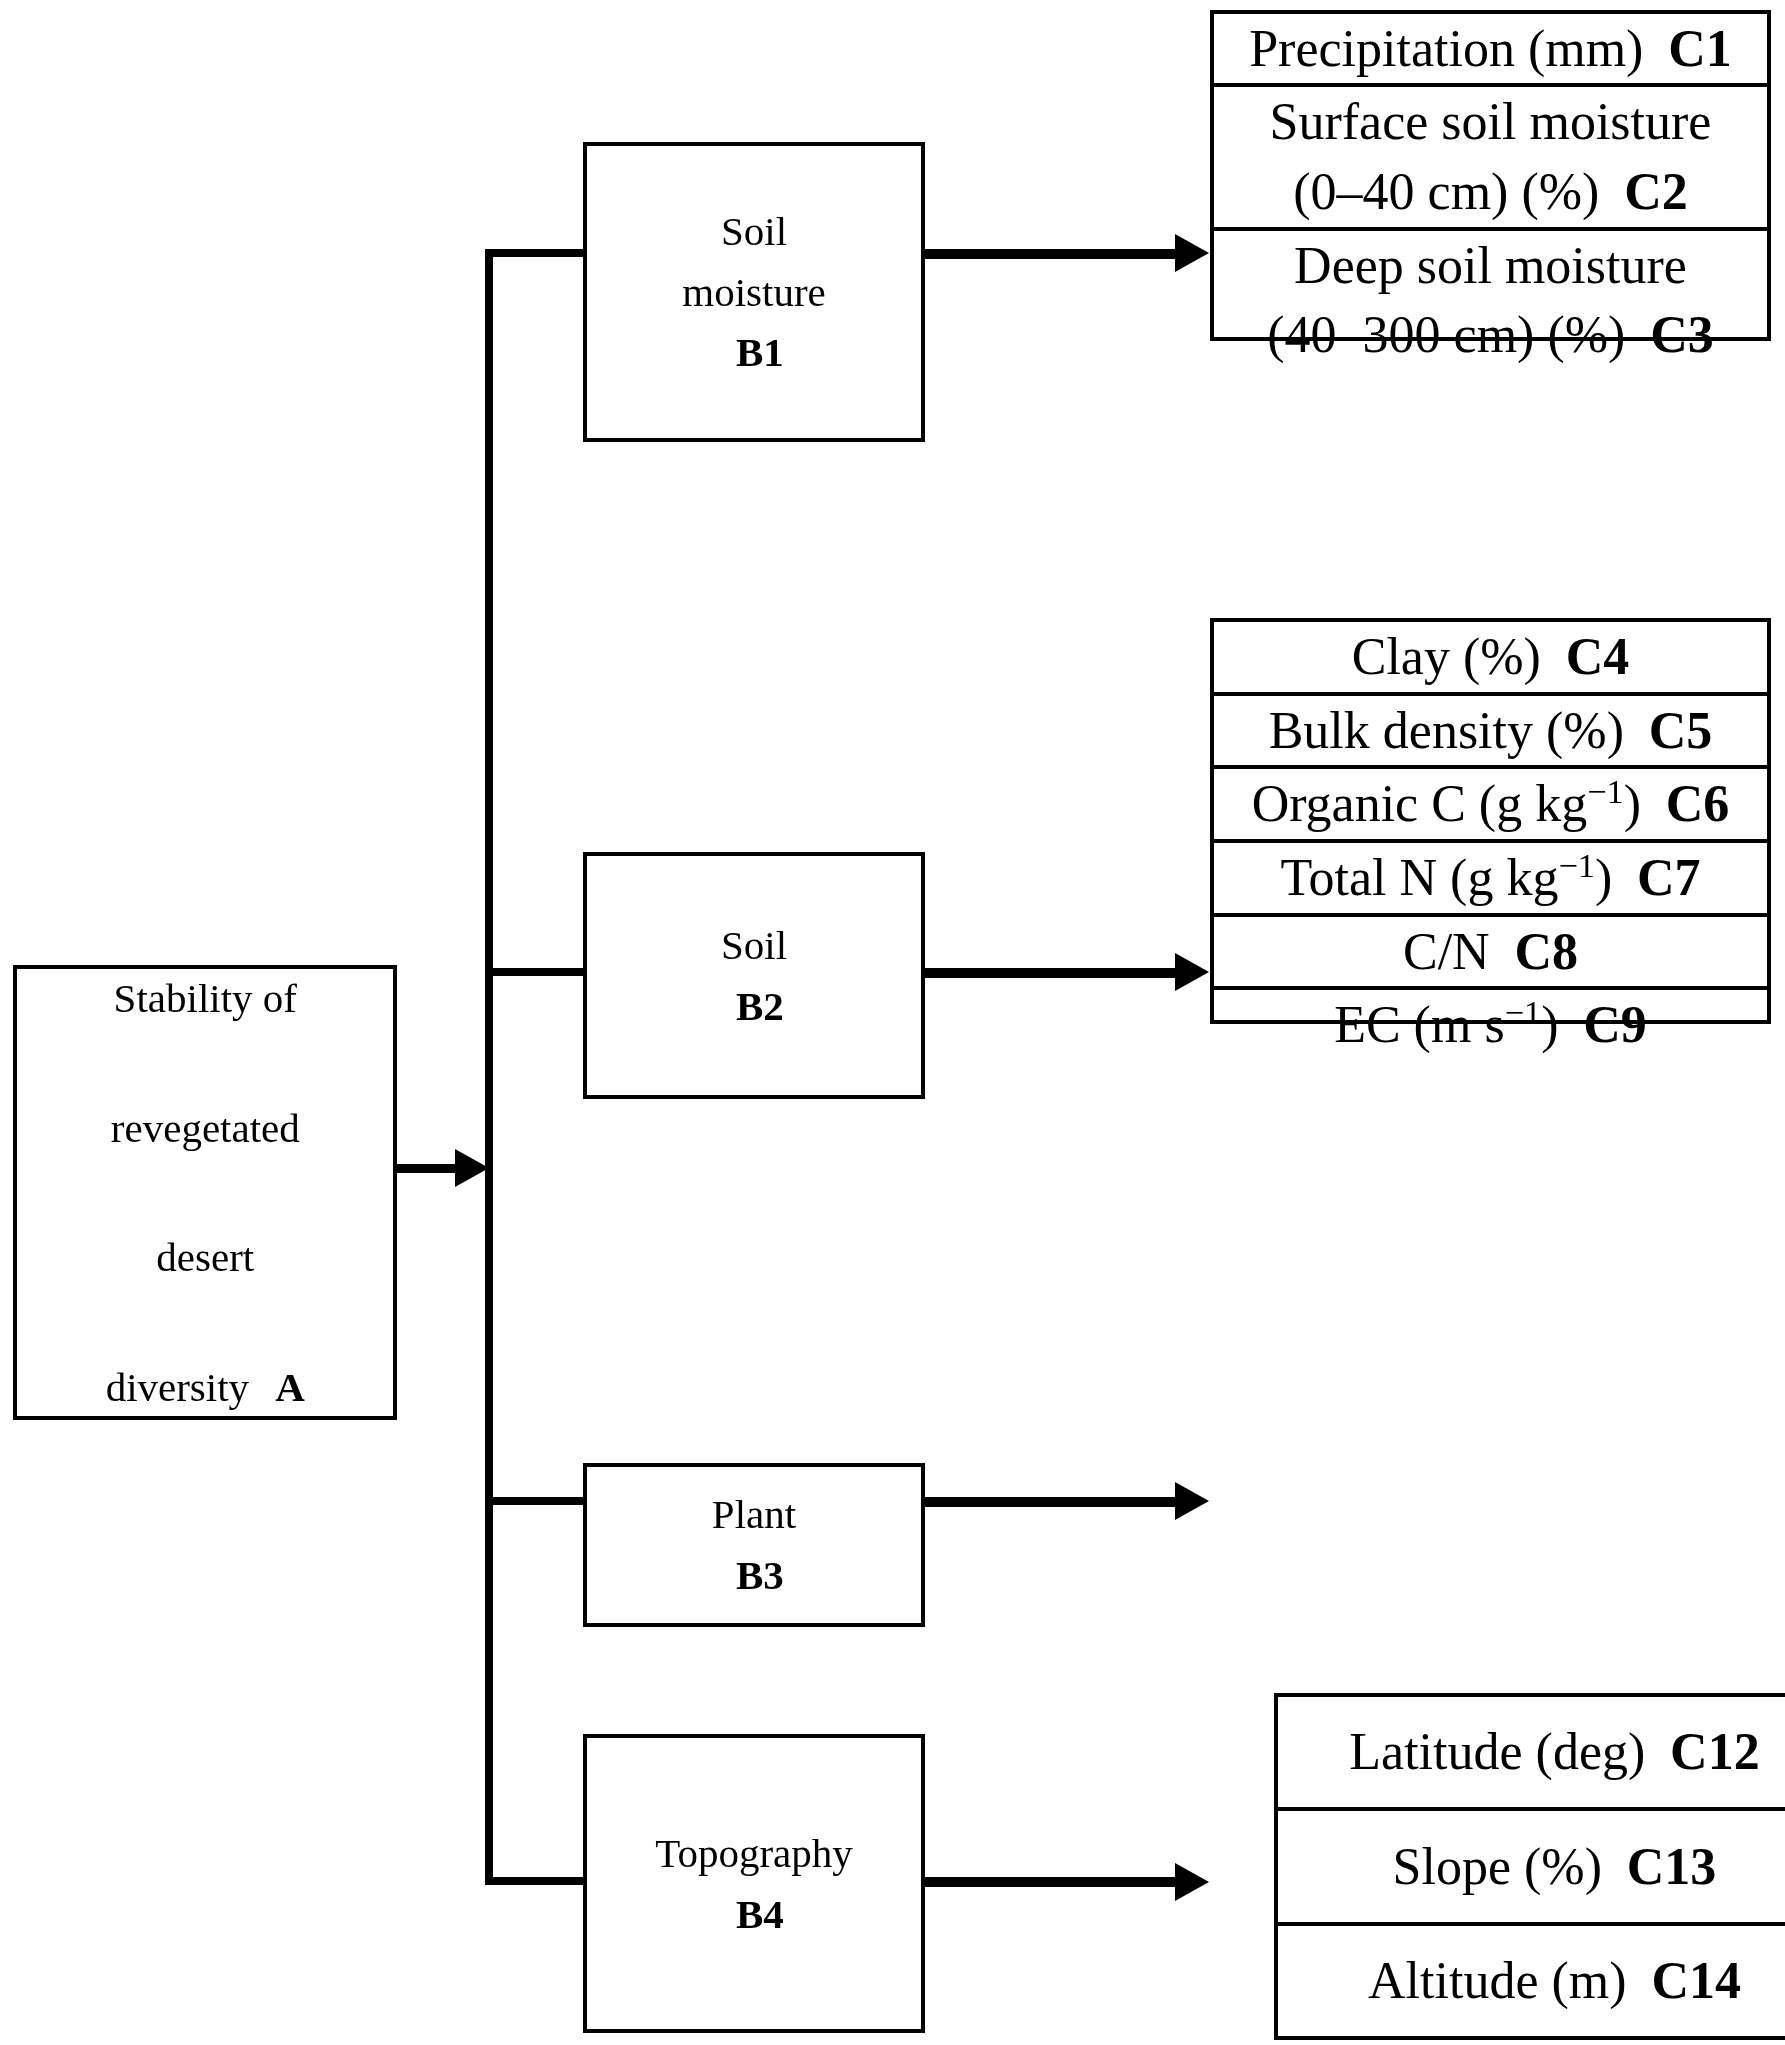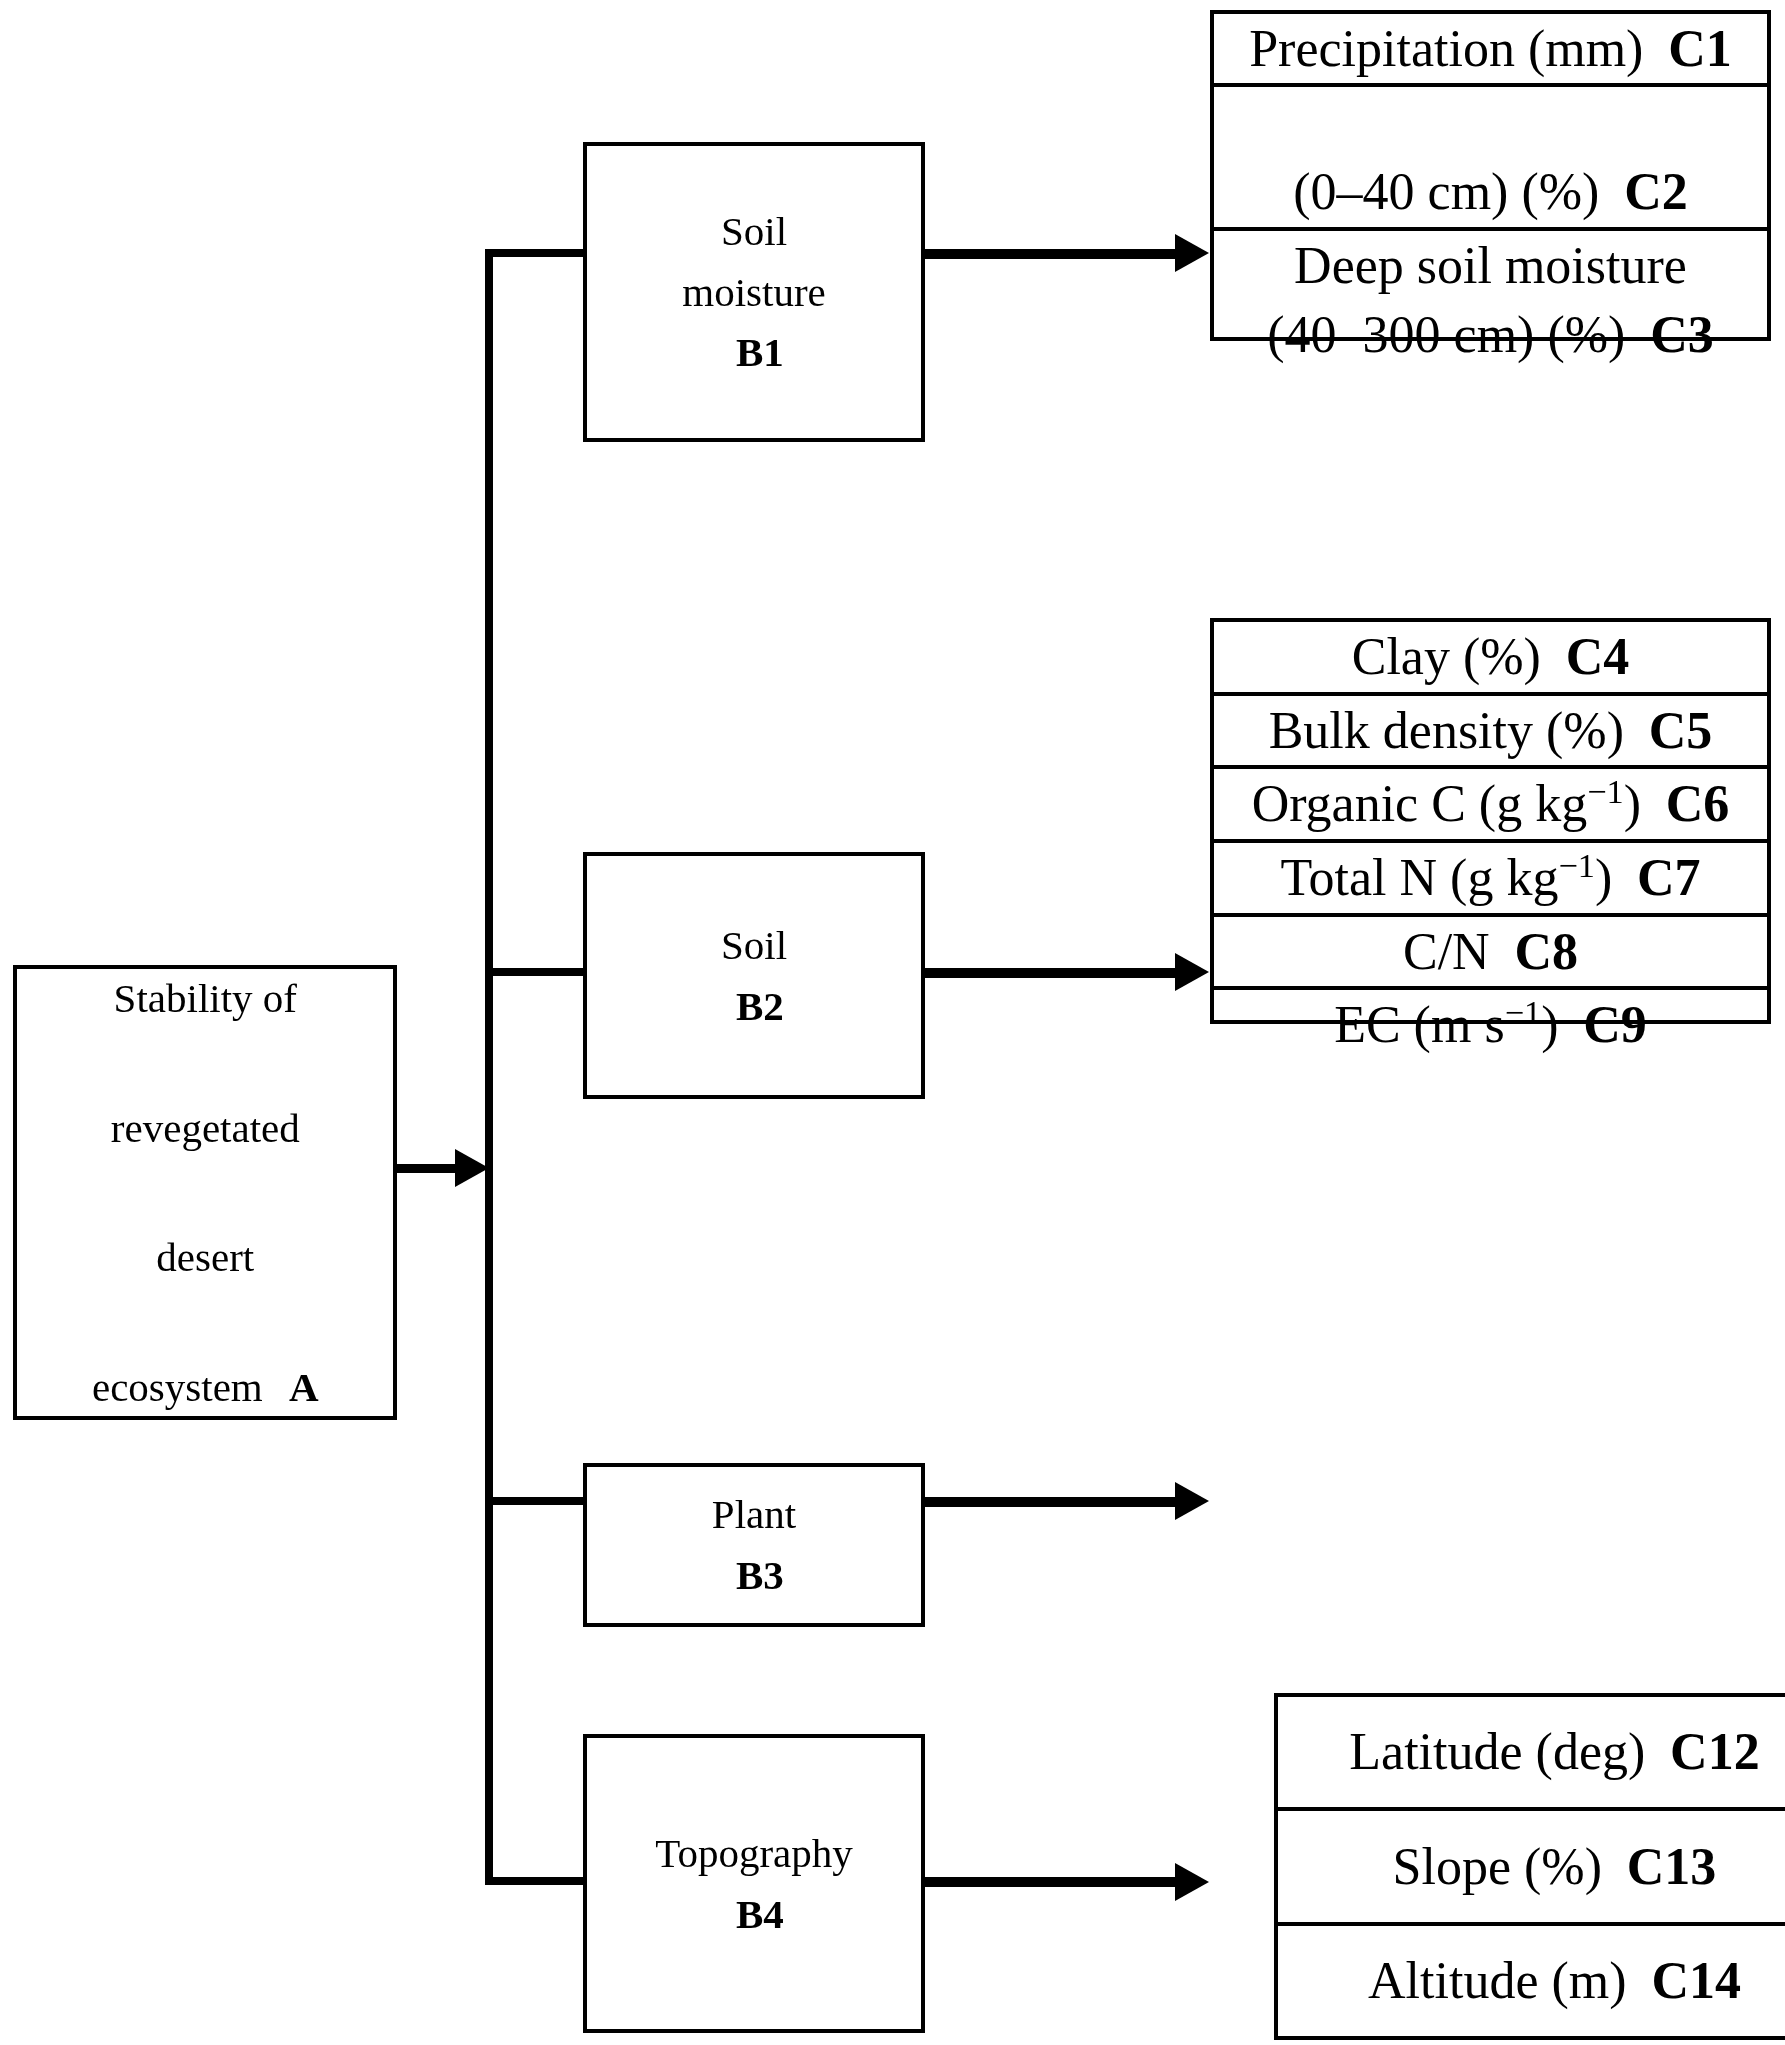--- a/index.html
+++ b/index.html
@@ -24,21 +24,21 @@
 </head>
 <body>
 
 <div id="page">
 
   <div class="box goal" style="left:13.3px;top:947px;width:384px;height:455px;">
     <div>Stability of</div>
     <div>revegetated</div>
     <div>desert</div>
     <div>
-      <span>ecosystem</span>
+      <span>diversity</span>
       <span class="bld" style="margin-left:16px;">A</span>
     </div>
   </div>
 
   <div class="ln" style="left:397px;top:1164px;width:62px;height:8.9px;"></div>
   <div class="ahead" style="left:455px;top:1149px;"></div>
 
   <div class="ln" style="left:485px;top:253px;width:8px;height:1632px;"></div>
 
   <div class="ln" style="left:485px;top:249px;width:103px;height:8px;"></div>
@@ -81,21 +81,21 @@
 
   <div class="cgroup" style="left:1210px;top:9.6px;width:561px;height:331px;">
     <div class="crow" style="flex-grow:114;">
       <span>
         <span>Precipitation (mm)</span>
         <span class="bld" style="margin-left: 11.8px;">C1</span>
       </span>
     </div>
     <div class="crow" style="flex-grow:175;">
       <span>
-        <br>
+        <span>Surface soil moisture</span><br>
         <span>(0–40 cm) (%)</span>
         <span class="bld" style="margin-left: 11.8px;">C2</span>
       </span>
     </div>
     <div class="crow" style="flex-grow:160;">
       <span>
         <span>Deep soil moisture</span><br>
         <span>(40–300 cm) (%)</span>
         <span class="bld" style="margin-left: 11.8px;">C3</span>
       </span>

